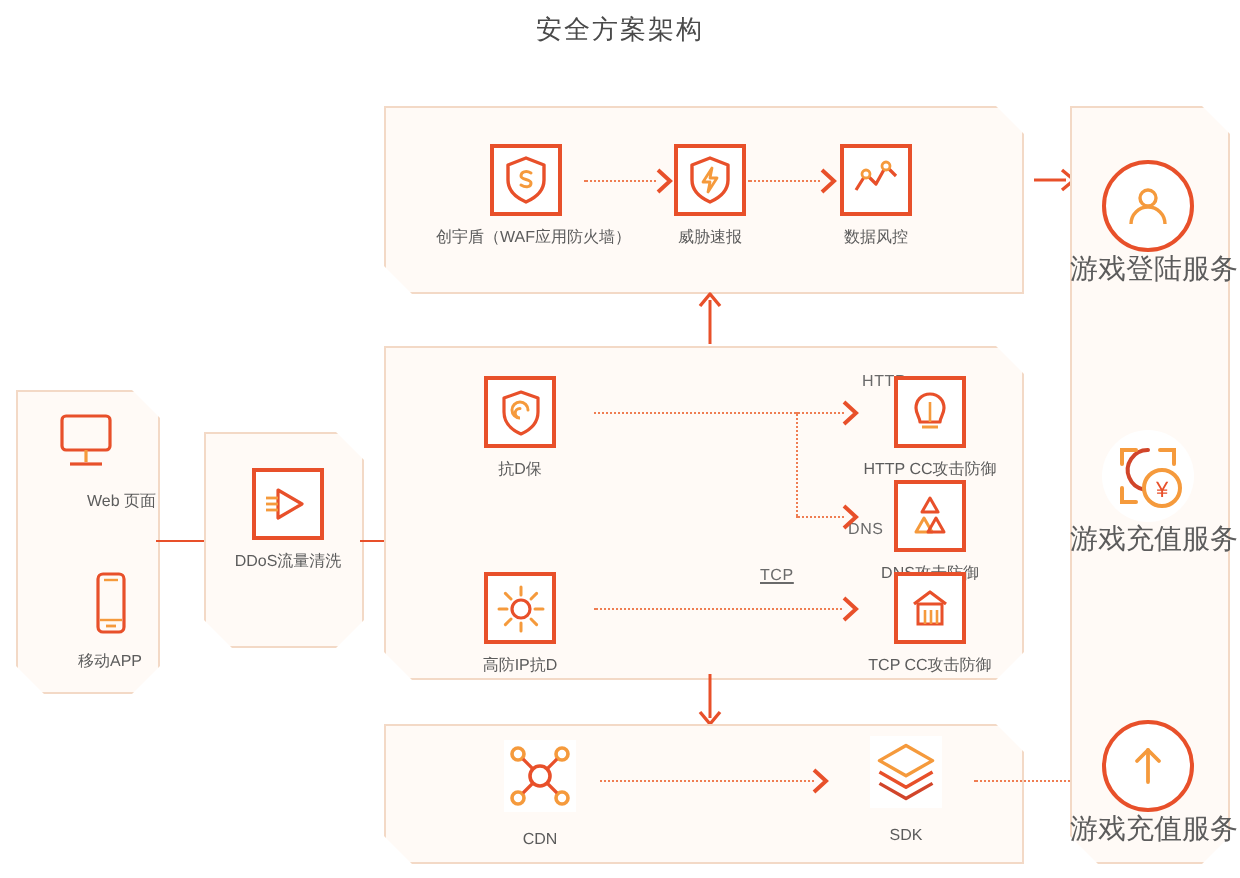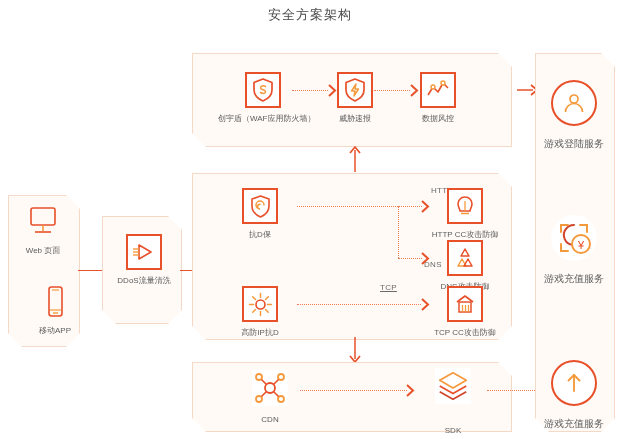--- a/index.html
+++ b/index.html
@@ -47,21 +47,21 @@
   .node .cap{
     margin-top:6px;font-size:8px;color:#5c5c5c;
     white-space:nowrap;line-height:1.2;
   }
   .node.plain .cap{margin-top:7px;}
   .node.circ .ring{
     width:46px;height:46px;margin:0 auto;border-radius:50%;
     border:2px solid #e8502a;display:flex;align-items:center;justify-content:center;
     background:#fff;box-sizing:border-box;
   }
-  .node.circ .cap{margin-top:12px;font-size:10px;}
+  .node.circ .cap{margin-top:0;font-size:14px;}
 
   
   .dot-h{
     position:absolute;height:0;
     border-top:1px dotted #ef7d52;
   }
   .dot-v{
     position:absolute;width:0;
     border-left:1px dotted #ef7d52;
   }
@@ -79,21 +79,21 @@
 </style>
 </head>
 <body>
 
 <div class="canvas">
 
   <div class="title">安全方案架构</div>
 
   <div class="panel notch2" style="left:8px;top:195px;width:70px;height:150px;"></div>
 
-  <div class="node plain" style="left:8px;top:205px;width:70px;">
+  <div class="node plain" style="left:8px;top:205px;width:70px;text-align:right;">
     <span>
       <svg class="ic" width="40" height="34" viewBox="0 0 40 34" style="margin:0 auto;">
         <rect x="8" y="3" width="24" height="17" rx="2" fill="none" stroke="#e8502a" stroke-width="1.6"></rect>
         <line x1="20" y1="20" x2="20" y2="26" stroke="#f59a3c" stroke-width="1.6"></line>
         <line x1="12" y1="27" x2="28" y2="27" stroke="#e8502a" stroke-width="1.6"></line>
       </svg>
     </span>
     <div class="cap">Web 页面</div>
   </div>
 
@@ -328,21 +328,21 @@
   </div>
 
   <div class="node" style="left:418px;top:368px;width:70px;">
     <div class="box" style="border:none;">
       <svg class="ic" width="38" height="32" viewBox="0 0 38 32">
         <path d="M19 2 L33 10 L19 18 L5 10 Z" fill="none" stroke="#f59a3c" stroke-width="1.8" stroke-linejoin="round"></path>
         <path d="M5 16 L19 24 L33 16" fill="none" stroke="#e8502a" stroke-width="1.8" stroke-linejoin="round"></path>
         <path d="M5 22 L19 30 L33 22" fill="none" stroke="#d1452a" stroke-width="1.8" stroke-linejoin="round"></path>
       </svg>
     </div>
-    <div class="cap" style="margin-top:22px;">SDK</div>
+    <div class="cap" style="margin-top:9px;">SDK</div>
   </div>
 
   <div class="dot-h" style="left:487px;top:390px;width:62px;"></div>
   <div class="chev" style="left:548px;top:384px;">
     <svg width="9" height="13" viewBox="0 0 9 13">
         <path d="M1 1 L7 6.5 L1 12" fill="none" stroke="#e8502a" stroke-width="2"></path>
       </svg>
   </div>
 
   <div class="panel notch2" style="left:535px;top:53px;width:78px;height:377px;"></div>

